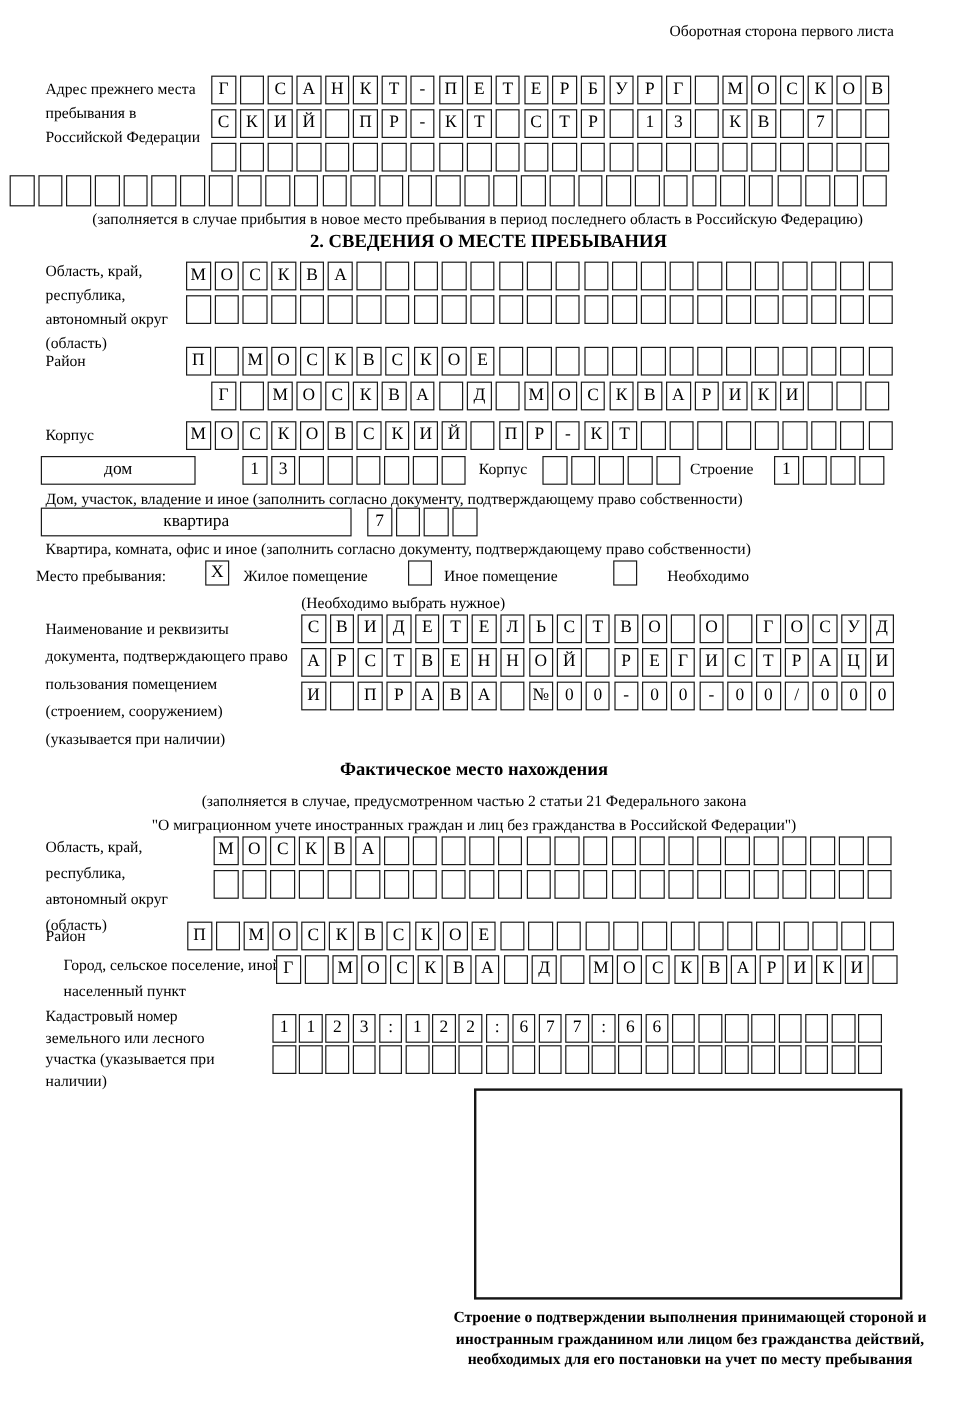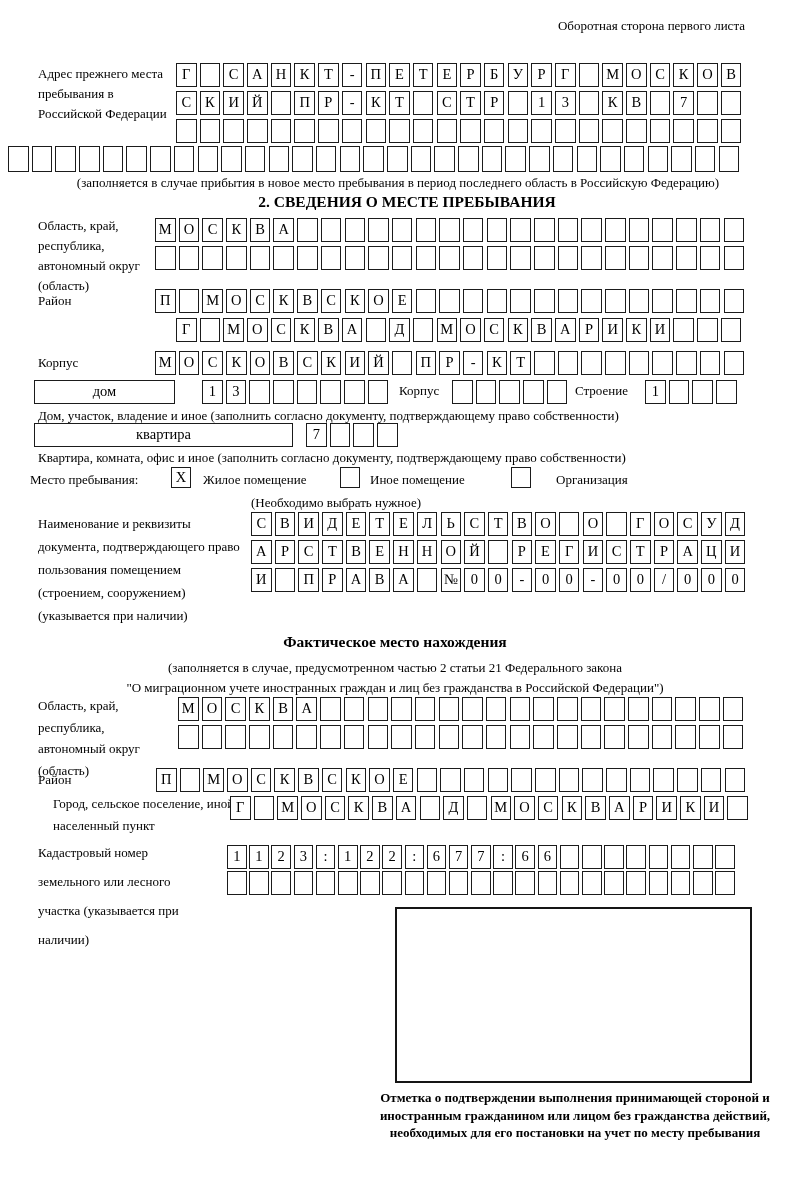--- a/index.html
+++ b/index.html
@@ -292,21 +292,21 @@
       <span class="cell"></span>
       <span class="cell"></span>
       <span class="cell"></span>
       <span class="cell"></span>
       <span class="cell"></span>
       <span class="cell"></span>
       <span class="cell"></span>
       <span class="cell"></span>
     </div>
 
-  <div class="widebox" style="left:34px;top:380px;width:141px">дом</div>
+  <div class="widebox" style="left:34px;top:380px;width:129px">дом</div>
   <div class="boxrow" style="left:202px;top:380px">
       <span class="cell">1</span>
       <span class="cell">3</span>
       <span class="cell"></span>
       <span class="cell"></span>
       <span class="cell"></span>
       <span class="cell"></span>
       <span class="cell"></span>
       <span class="cell"></span>
     </div>
@@ -335,21 +335,21 @@
       <span class="cell"></span>
     </div>
   <div class="abs note nowrap" style="left:38px;top:449px">Квартира, комната, офис и иное (заполнить согласно документу, подтверждающему право собственности)</div>
 
   <div class="abs label nowrap" style="left:30px;top:470px">Место пребывания:</div>
   <div class="checkbox" style="left:171px;top:467px">X</div>
   <div class="abs label nowrap" style="left:203px;top:470px">Жилое помещение</div>
   <div class="checkbox" style="left:340px;top:467px"></div>
   <div class="abs label nowrap" style="left:370px;top:470px">Иное помещение</div>
   <div class="checkbox" style="left:511px;top:467px"></div>
-  <div class="abs label nowrap" style="left:556px;top:470px">Организация</div>
+  <div class="abs label nowrap" style="left:556px;top:470px">Необходимо</div>
   <div class="abs note center" style="left:150px;top:494px;width:372px">(Необходимо выбрать нужное)</div>
 
   <div class="abs label" style="left:38px;top:512px;width:208px;line-height:23px">Наименование и реквизиты документа, подтверждающего право пользования помещением (строением, сооружением) (указывается при наличии)</div>
   <div class="boxrow" style="left:251px;top:512px">
       <span class="cell">С</span>
       <span class="cell">В</span>
       <span class="cell">И</span>
       <span class="cell">Д</span>
       <span class="cell">Е</span>
       <span class="cell">Т</span>
@@ -522,21 +522,21 @@
       <span class="cell">К</span>
       <span class="cell">В</span>
       <span class="cell">А</span>
       <span class="cell">Р</span>
       <span class="cell">И</span>
       <span class="cell">К</span>
       <span class="cell">И</span>
       <span class="cell"></span>
     </div>
 
-  <div class="abs label" style="left:38px;top:838px;width:168px;line-height:29px">Кадастровый номер земельного или лесного участка (указывается при наличии)</div>
+  <div class="abs label" style="left:38px;top:838px;width:168px;line-height:18px">Кадастровый номер земельного или лесного участка (указывается при наличии)</div>
   <div class="boxrow tight" style="left:227px;top:845px">
       <span class="cell">1</span>
       <span class="cell">1</span>
       <span class="cell">2</span>
       <span class="cell">3</span>
       <span class="cell">:</span>
       <span class="cell">1</span>
       <span class="cell">2</span>
       <span class="cell">2</span>
       <span class="cell">:</span>
@@ -575,15 +575,15 @@
       <span class="cell"></span>
       <span class="cell"></span>
       <span class="cell"></span>
       <span class="cell"></span>
       <span class="cell"></span>
       <span class="cell"></span>
       <span class="cell"></span>
     </div>
 
   <div class="stampbox" style="left:395px;top:907px;width:357px;height:176px"></div>
-  <div class="abs caption" style="left:370px;top:1089px;width:410px">Отметка о подтверждении выполнения принимающей стороной и иностранным гражданином или лицом без гражданства действий, необходимых для его постановки на учет по месту пребывания</div>
+  <div class="abs caption" style="left:370px;top:1089px;width:410px">Строение о подтверждении выполнения принимающей стороной и иностранным гражданином или лицом без гражданства действий, необходимых для его постановки на учет по месту пребывания</div>
 
 </div>
 
 </body></html>

